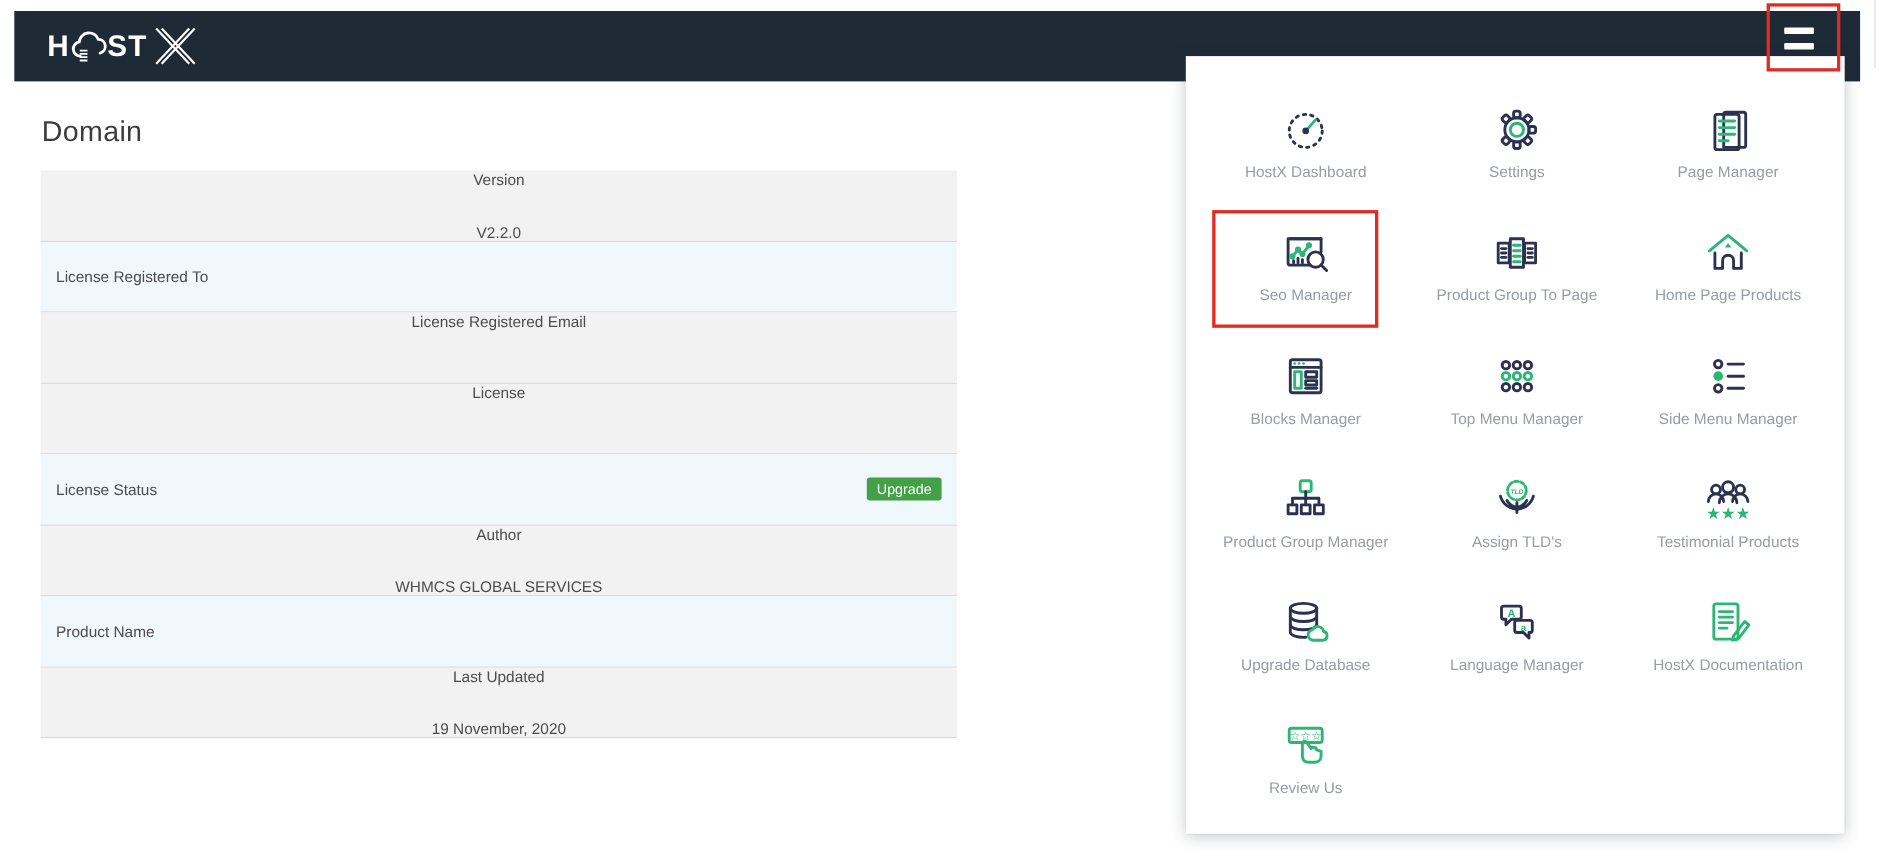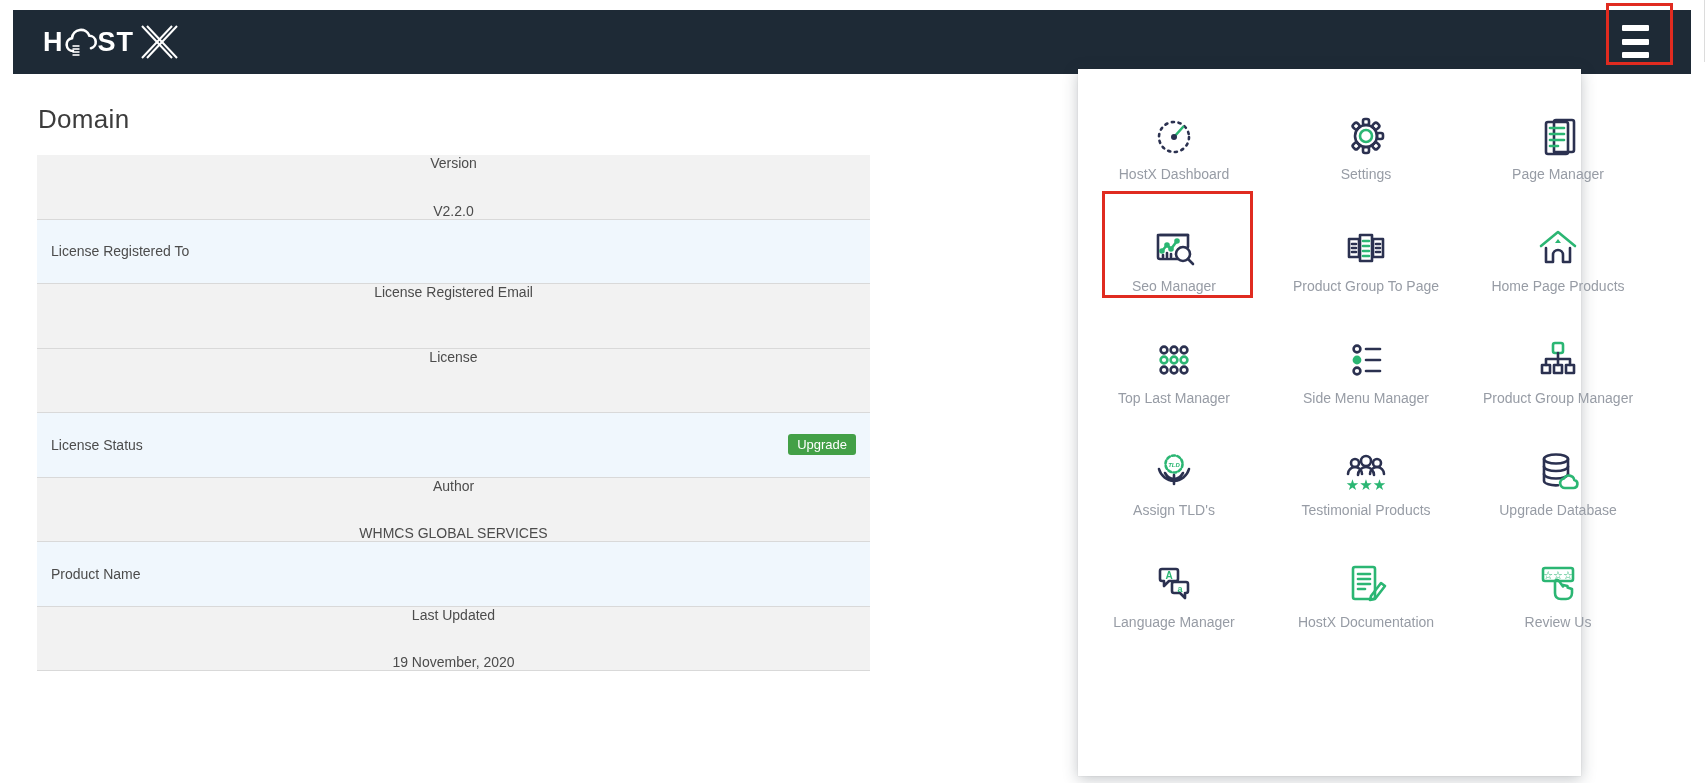--- a/index.html
+++ b/index.html
@@ -29,23 +29,23 @@
                  font-weight:400; letter-spacing:.3px; }
   .about-table { position:absolute; left:37px; top:155px; width:833px; }
   .about-row { height:64.5px; display:flex; align-items:center; justify-content:space-between;
                padding:0 14px; border-bottom:1px solid #d9d9d9; font-size:14px; color:#4c4c4c; }
   .about-row.gray { background:#f2f2f2;flex-direction:column; }
   .about-row.blue { background:#f0f7fd;align-items:center; }
   .badge { background:#43a047; color:#ffffff; font-size:13px; padding:4px 9px;
            border-radius:3px; line-height:1; }
 
   
-  .menu-panel { position:absolute; left:1078px; top:69px; width:503px; height:707px;
+  .menu-panel { position:absolute; left:1078px; top:51px; width:599px; height:707px;
                 background:#ffffff; z-index:10;
-                box-shadow:0 3px 14px rgba(40,50,60,.28), 0 0 1px rgba(0,0,0,.15); }
+                box-shadow:0 3px 14px rgba(40,50,60,.28), 0 0 1px rgba(0,0,0,.15);padding-left:13px; }
   .menu-grid { display:grid; grid-template-columns:repeat(3,192px); grid-auto-rows:112px;
                padding-top:22px; }
   .menu-item { display:flex; flex-direction:column; align-items:center; justify-content:center;
                cursor:pointer; }
   .menu-item .ic { width:48px; height:48px; margin-bottom:6px; }
   .menu-item .lbl { font-size:14px; color:#979ca5; white-space:nowrap; }
 
   svg .dk { stroke:#2b3150; fill:none; stroke-width:2.6; stroke-linecap:round; stroke-linejoin:round; }
   svg .gr { stroke:#2bb673; fill:none; stroke-width:2.6; stroke-linecap:round; stroke-linejoin:round; }
   svg .gfill { fill:#2bb673; stroke:none; }
@@ -229,40 +229,58 @@
       <span class="ic">
         <svg width="48" height="48" viewBox="0 0 48 48">
           <polyline class="gr" points="7,22 24,8 41,22"></polyline>
           <polygon class="gfill" points="24,15 27,19 21,19"></polygon>
           <path class="dk" d="M12,24 v14 h7 v-7 a5,5 0 0 1 10,0 v7 h7 V24"></path>
         </svg>
       </span>
       <span class="lbl">Home Page Products</span>
     </div>
 
+    <div class="menu-item">
+      <span class="ic">
+        <svg width="48" height="48" viewBox="0 0 48 48">
+          <rect class="dk" x="10" y="9" width="28" height="30" rx="2"></rect>
+          <line class="dk" x1="10" y1="16" x2="38" y2="16"></line>
+          <g class="gfill">
+              <circle cx="14" cy="12.5" r="1.2"></circle>
+              <circle cx="18" cy="12.5" r="1.2"></circle>
+              <circle cx="22" cy="12.5" r="1.2"></circle>
+            </g>
+          <rect class="gr" x="14" y="20" width="6" height="15"></rect>
+          <rect class="dk" x="24" y="20" width="10" height="5"></rect>
+          <rect class="dk" x="24" y="28" width="10" height="4"></rect>
+          <line class="dk" x1="24" y1="35" x2="34" y2="35"></line>
+        </svg>
+      </span>
+      <span class="lbl">Blocks Manager</span>
+    </div>
 
     <div class="menu-item">
       <span class="ic">
         <svg width="48" height="48" viewBox="0 0 48 48">
           <g class="dk" stroke-width="3">
             <circle cx="14" cy="14" r="3.4"></circle>
               <circle cx="24" cy="14" r="3.4"></circle>
               <circle cx="34" cy="14" r="3.4"></circle>
             <circle cx="14" cy="34" r="3.4"></circle>
               <circle cx="24" cy="34" r="3.4"></circle>
               <circle cx="34" cy="34" r="3.4"></circle>
           </g>
           <g class="gr" stroke-width="3">
             <circle cx="14" cy="24" r="3.4"></circle>
               <circle cx="24" cy="24" r="3.4"></circle>
               <circle cx="34" cy="24" r="3.4"></circle>
           </g>
         </svg>
       </span>
-      <span class="lbl">Top Last Manager</span>
+      <span class="lbl">Top Menu Manager</span>
     </div>
 
     <div class="menu-item">
       <span class="ic">
         <svg width="48" height="48" viewBox="0 0 48 48">
           <circle class="dk" cx="15" cy="13" r="3.4"></circle>
           <circle class="gfill" cx="15" cy="24" r="4.4"></circle>
           <circle class="dk" cx="15" cy="35" r="3.4"></circle>
           <g class="dk" stroke-width="2.4">
             <line x1="24" y1="13" x2="38" y2="13"></line>

